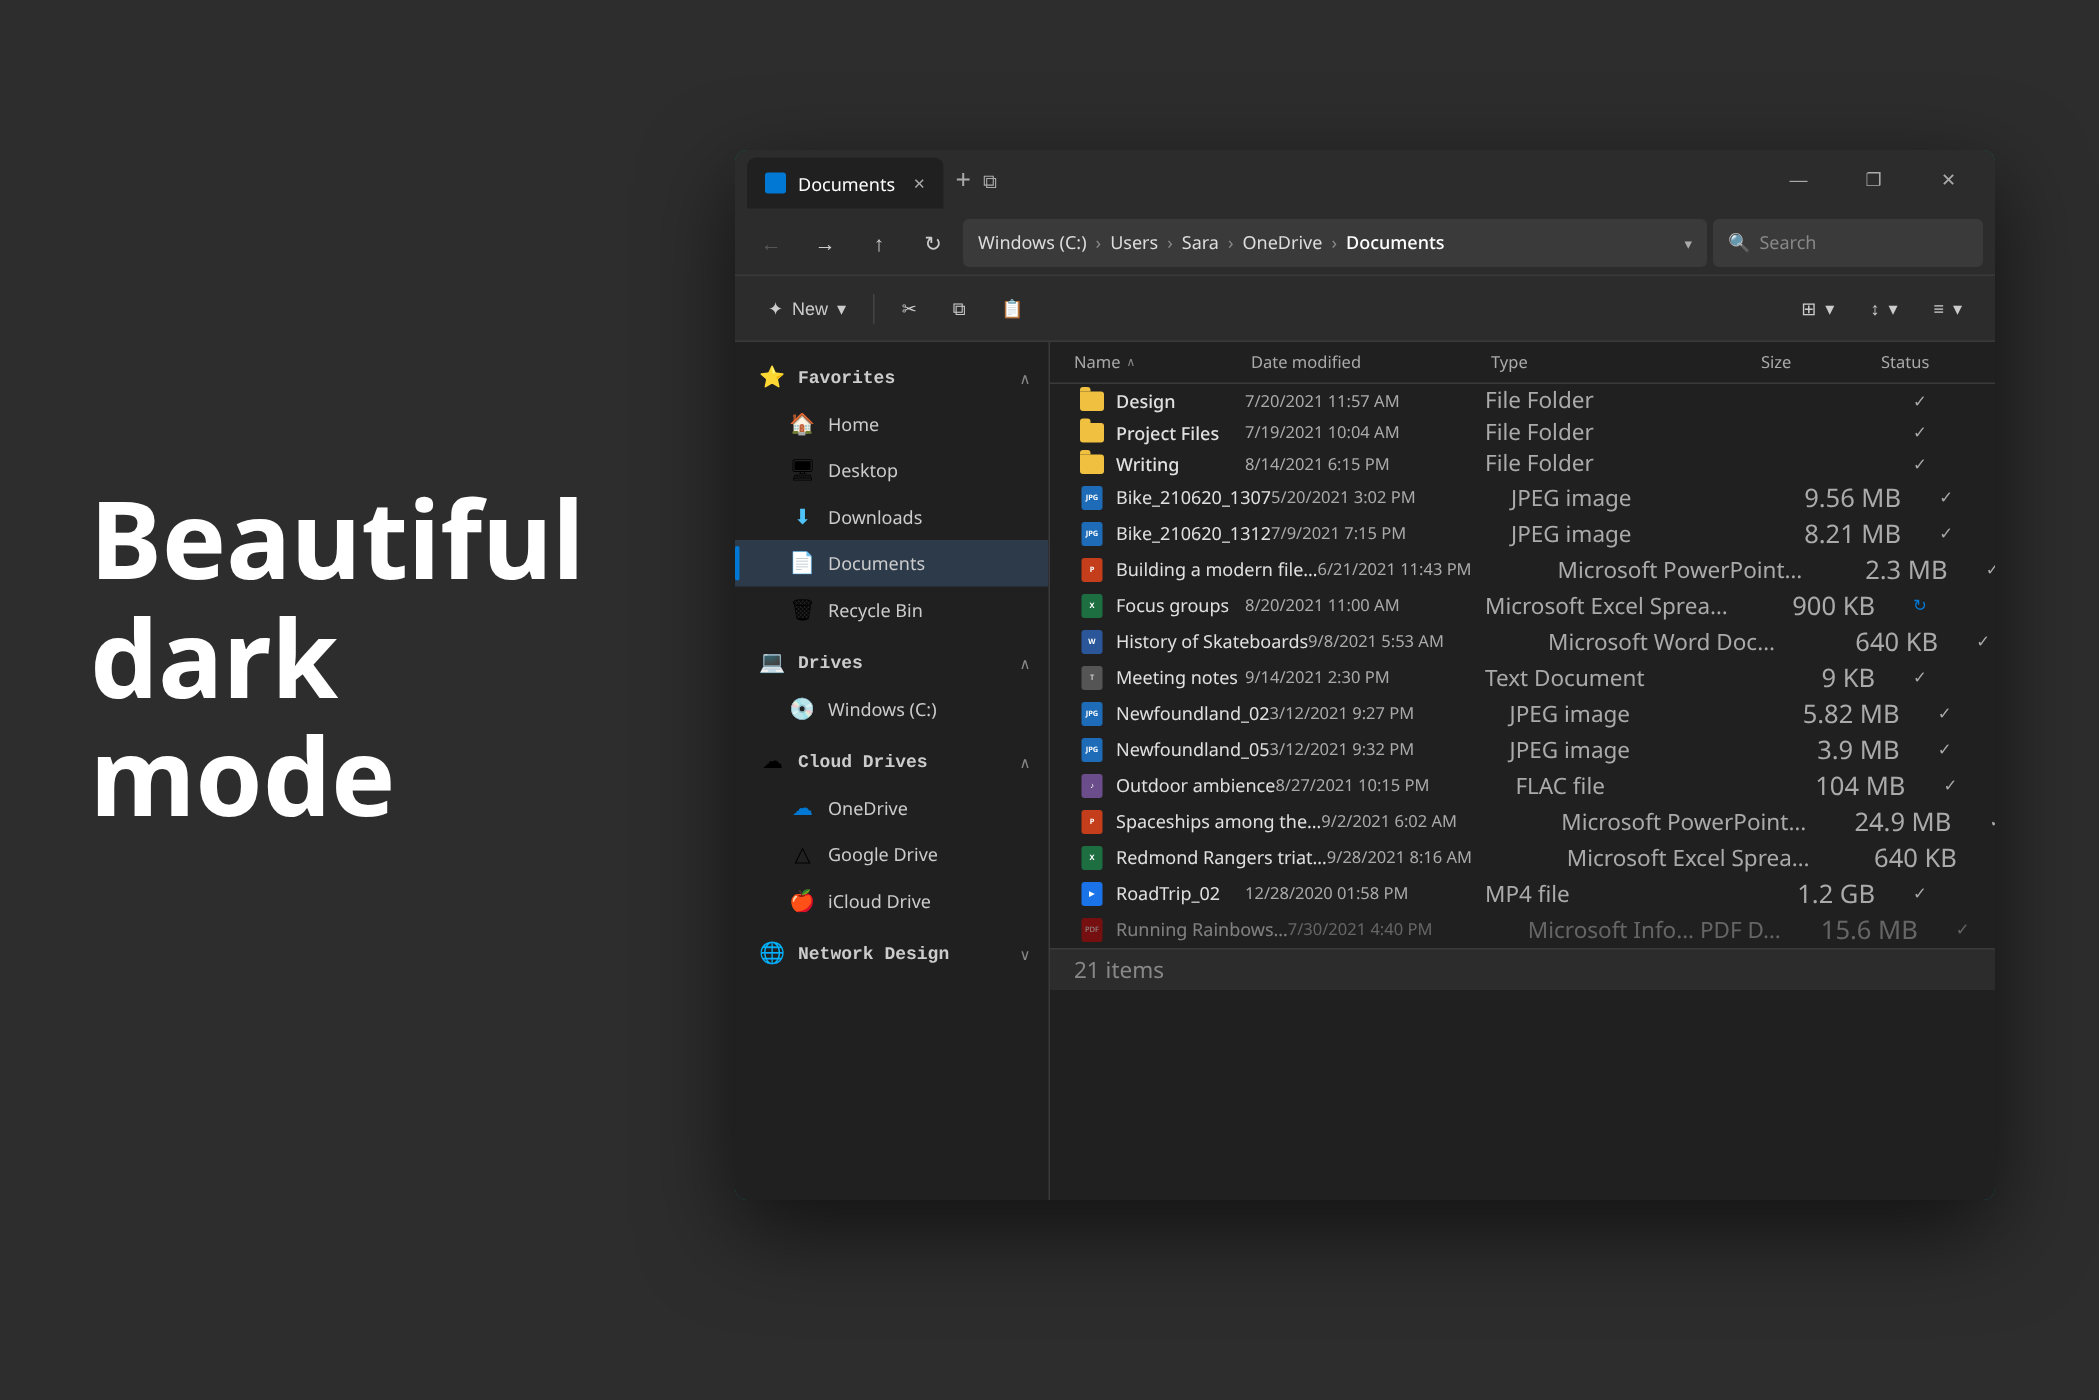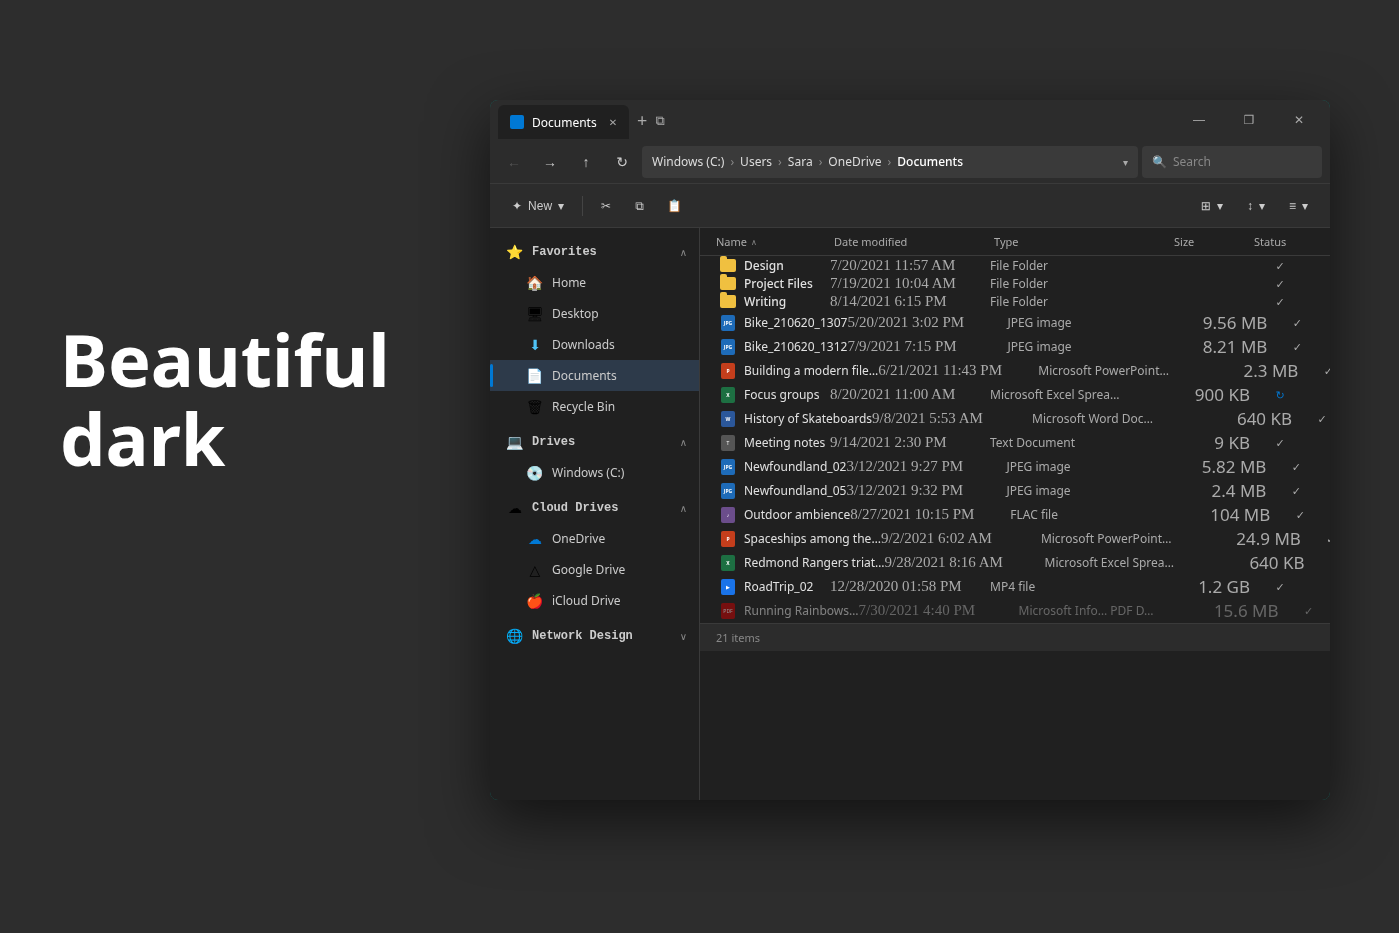--- a/index.html
+++ b/index.html
@@ -471,26 +471,25 @@
 
     .file-name {
       color: #e0e0e0;
       font-size: 12px;
       white-space: nowrap;
       overflow: hidden;
       text-overflow: ellipsis;
     }
     .file-date {
       color: #aaa;
+      font-size: 11px;
+    }
+    .file-type {
+      color: #aaa;
       font-size: 15px;
-      font-family: Liberation Serif, serif;
-    }
-    .file-type {
-      color: #aaa;
-      font-size: 12px;
     }
     .file-size {
       color: #aaa;
       font-size: 17px;
       text-align: right;
     }
     .file-status {
       display: flex;
       justify-content: center;
     }
@@ -508,34 +507,35 @@
       height: 28px;
       background: #2c2c2c;
       display: flex;
       align-items: center;
       padding: 0 16px;
       border-top: 1px solid #3a3a3a;
       flex-shrink: 0;
     }
     .status-text {
       color: #888;
-      font-size: 11px;
+      font-size: 15px;
     }
 
     
     .file-row.partial {
       opacity: 0.5;
     }
   </style>
 </head>
 <body>
 
 <div class="hero-text">
   <div>Beautiful</div>
   <div>dark</div>
+  <div>mode</div>
 </div>
 
 <div class="window">
 
   <div class="title-bar">
     <div class="tab">
       <div class="tab-icon"></div>
       <span class="tab-title">Documents</span>
       <span class="tab-close">✕</span>
     </div>
@@ -841,21 +841,21 @@
   </div>
           <div class="file-row">
     <div class="file-name-cell">
       <div class="file-icon">
                 <div class="icon-jpeg">JPG</div>
               </div>
       <span class="file-name">Newfoundland_05</span>
     </div>
     <span class="file-date">3/12/2021  9:32 PM</span>
     <span class="file-type">JPEG image</span>
-    <span class="file-size">2.4 MB</span>
+    <span class="file-size">3.9 MB</span>
     <div class="file-status">
               <span class="status-check">✓</span>
             </div>
   </div>
           <div class="file-row">
     <div class="file-name-cell">
       <div class="file-icon">
                 <div class="icon-flac">♪</div>
               </div>
       <span class="file-name">Outdoor ambience</span>

